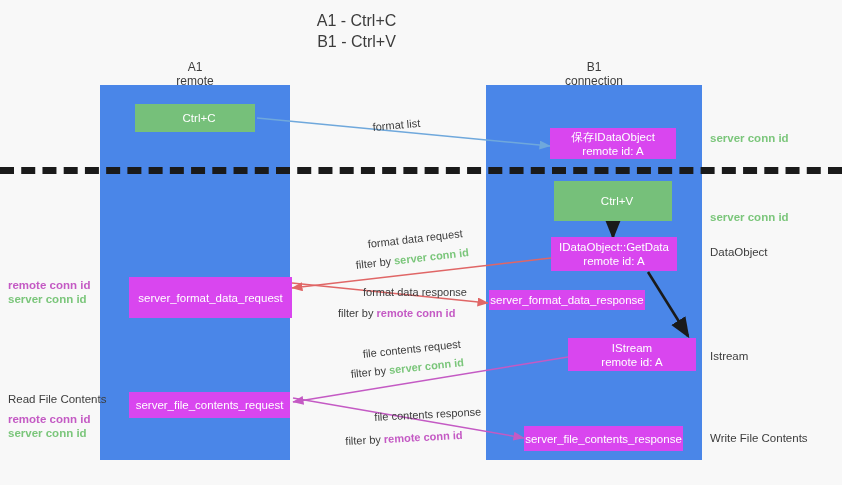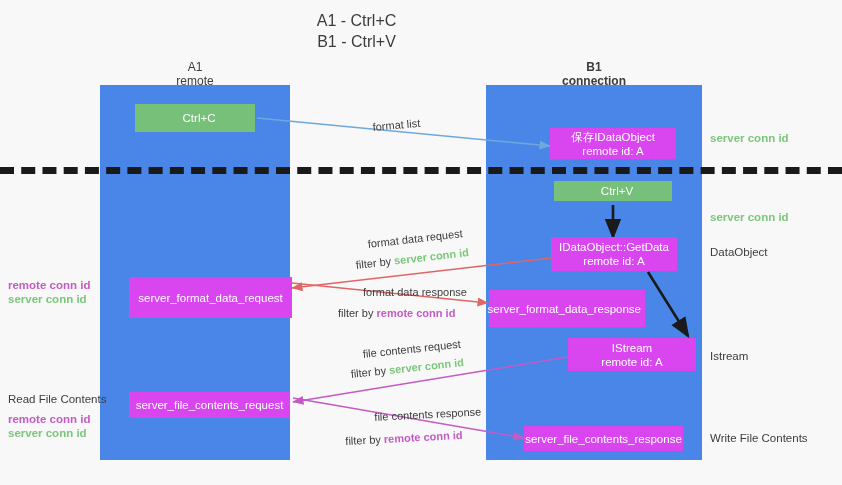--- a/index.html
+++ b/index.html
@@ -70,21 +70,21 @@
 
   <div class="title">
     <div>A1 - Ctrl+C</div>
     <div>B1 - Ctrl+V</div>
   </div>
 
   <div class="col-head" style="left:100px;top:60px;width:190px;">
     <span class="l1">A1</span>
     <span class="l2">remote</span>
   </div>
-  <div class="col-head" style="left:486px;top:60px;width:216px;font-weight:bold;">
+  <div class="col-head" style="left:486px;top:60px;width:216px;">
     <span class="l1">B1</span>
     <span class="l2">connection</span>
   </div>
 
   <div class="lane" id="lane-a"></div>
   <div class="lane" id="lane-b"></div>
 
   <svg id="wires" viewBox="0 0 842 485">
     <defs>
       <marker id="ah-blue" markerWidth="9" markerHeight="9" refX="7.5" refY="3.2" orient="auto">
@@ -128,35 +128,35 @@
 
   <div class="box orange" style="left:129px;top:392px;width:161px;height:26px;">
     <span class="ln">server_file_contents_request</span>
   </div>
 
   <div class="box orange" style="left:550px;top:128px;width:126px;height:31px;">
     <span class="ln">保存IDataObject</span>
     <span class="ln">remote id: A</span>
   </div>
 
-  <div class="box green" style="left:554px;top:181px;width:118px;height:20px;">
+  <div class="box green" style="left:554px;top:181px;width:118px;height:40px;">
     <span class="ln">Ctrl+V</span>
   </div>
 
   <div class="box orange" style="left:551px;top:237px;width:126px;height:34px;">
     <span class="ln">IDataObject::GetData</span>
     <span class="ln">remote id: A</span>
   </div>
 
   <div class="box orange" style="left:568px;top:338px;width:128px;height:33px;">
     <span class="ln">IStream</span>
     <span class="ln">remote id: A</span>
   </div>
 
-  <div class="box orange" style="left:489px;top:290px;width:156px;height:37px;align-items:flex-end;">
+  <div class="box orange" style="left:489px;top:290px;width:156px;height:20px;">
     <span class="ln">server_format_data_response</span>
   </div>
 
   <div class="box orange" style="left:524px;top:426px;width:159px;height:25px;">
     <span class="ln">server_file_contents_response</span>
   </div>
 
   <div class="cap rot" style="left:372px;top:120px;transform:rotate(-5deg);">format list</div>
 
   <div class="cap rot" style="left:367px;top:237px;transform:rotate(-6.5deg);">format data request</div>

